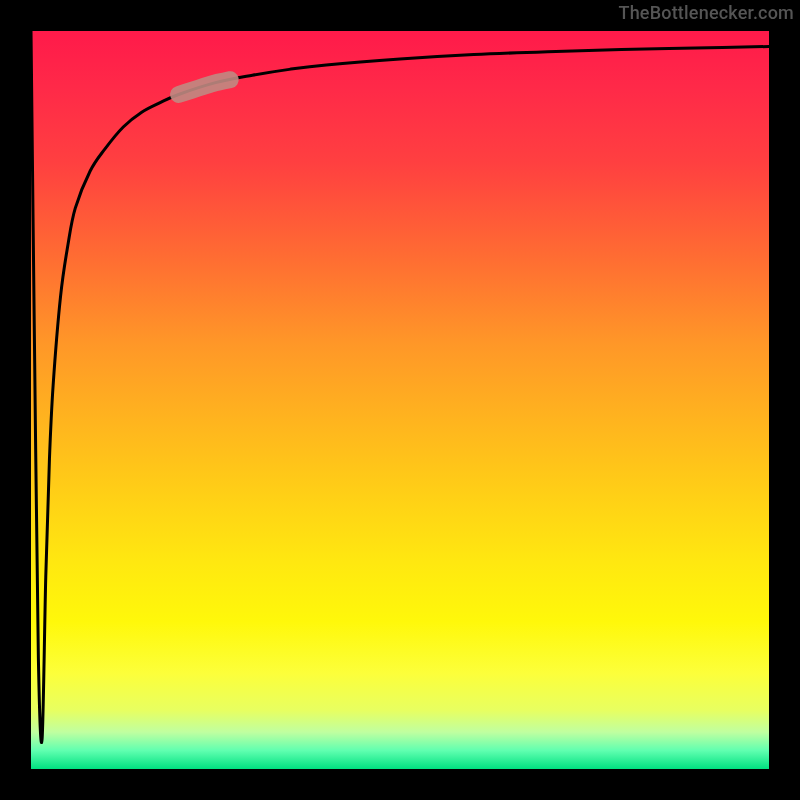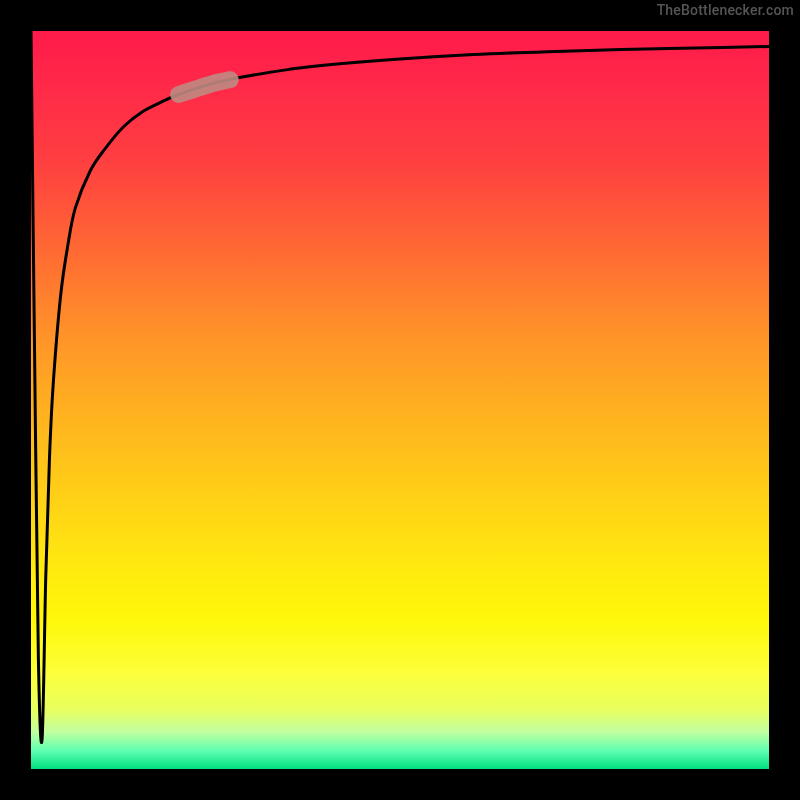--- a/index.html
+++ b/index.html
@@ -48,21 +48,21 @@
     top: 31px;
     width: 738px;
     height: 738px;
     pointer-events: none;
   }
   .credit {
     position: absolute;
     top: 2px;
     right: 6px;
     color: #555;
-    font-size: 14px;
+    font-size: 18px;
     letter-spacing: 0.2px;
     font-weight: 500;
     user-select: none;
   }
 </style>
 </head>
 <body>
 
 <div class="stage">
 

